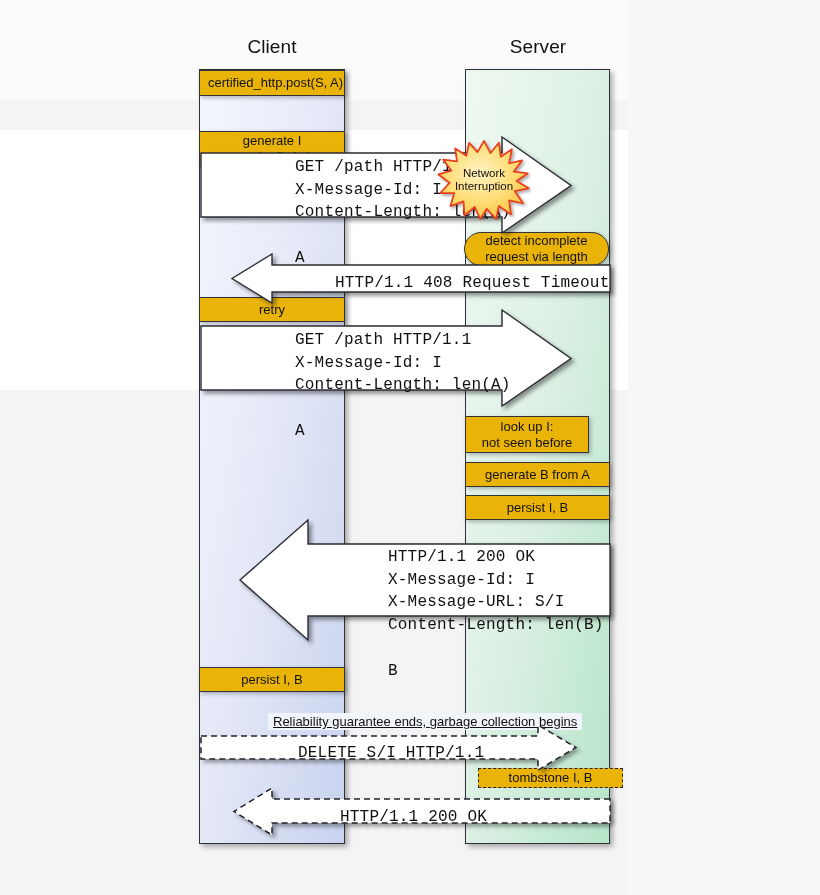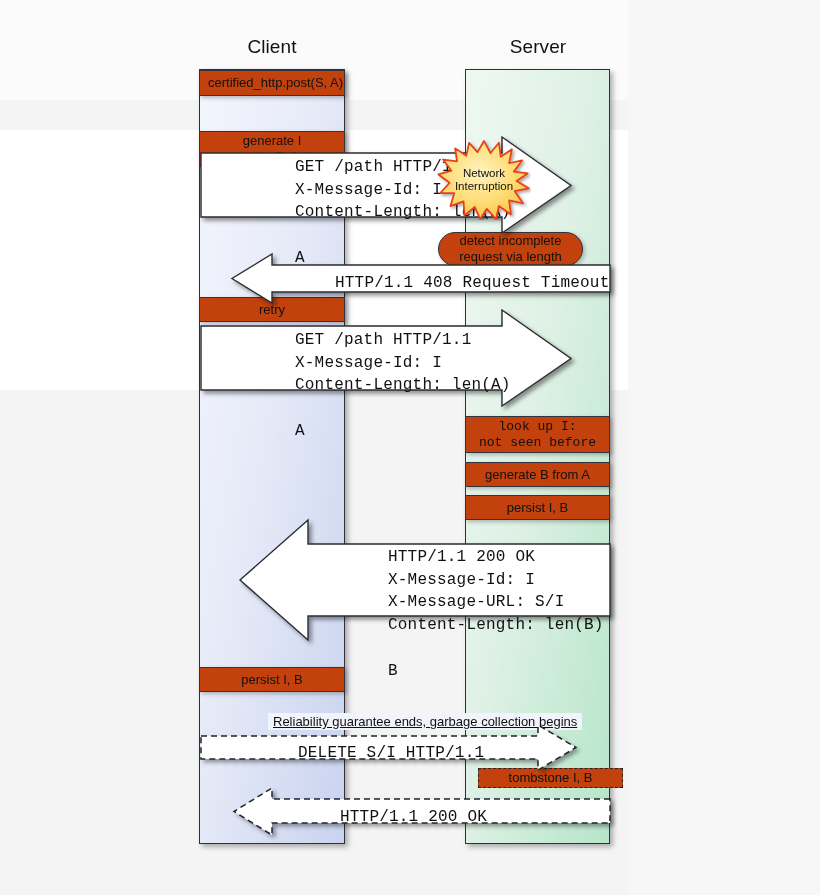--- a/index.html
+++ b/index.html
@@ -39,21 +39,21 @@
   }
   .lifeline.client {
     background: linear-gradient(100deg, #f4f6fd 0%, #e6eaf8 45%, #c9d3ef 100%);
   }
   .lifeline.server {
     background: linear-gradient(100deg, #eef8f1 0%, #dff1e6 45%, #b6e5c9 100%);
   }
   
   .abox {
     position: absolute;
-    background: #c2410c;
+    background: #eab308;
     border: 1.3px solid #33333c;
     box-sizing: border-box;
     display: flex;
     align-items: center;
     justify-content: center;
     text-align: center;
     font-size: 13px;
     color: #111;
     line-height: 1.2;
     box-shadow: 2px 2px 4px rgba(0,0,0,0.25);
@@ -123,24 +123,24 @@
 
   <div class="abox left" style="left:199px; top:70px; width:146px; height:26px;">certified_http.post(S, A)</div>
 
   <div class="abox" style="left:199px; top:103px; width:146px; height:36px; white-space:pre-line;margin-top:28px;">generate I
 persist S, A, I</div>
 
   <div class="abox" style="left:199px; top:297px; width:146px; height:25px;">retry</div>
 
   <div class="abox" style="left:199px; top:667px; width:146px; height:25px;">persist I, B</div>
 
-  <div class="abox" style="left:438px; top:232px; width:145px; height:34px; white-space:pre-line;border-radius:17px;">detect incomplete
+  <div class="abox" style="left:464px; top:232px; width:145px; height:34px; white-space:pre-line;border-radius:17px;">detect incomplete
 request via length</div>
 
-  <div class="abox" style="left:465px; top:416px; width:145px; height:37px; white-space:pre-line;font-family:Liberation Mono, monospace;">look up I:
+  <div class="abox" style="left:465px; top:416px; width:124px; height:37px; white-space:pre-line;">look up I:
 not seen before</div>
 
   <div class="abox" style="left:465px; top:462px; width:145px; height:25px;">generate B from A</div>
 
   <div class="abox" style="left:465px; top:495px; width:145px; height:25px;">persist I, B</div>
 
   <div class="abox dashed" style="left:478px; top:768px; width:145px; height:20px;">tombstone I, B</div>
 
   <div class="msg" style="left:200px; top:147px; width:370px; height:76px;">
     <svg width="372" height="78" viewBox="0 0 372 78">

